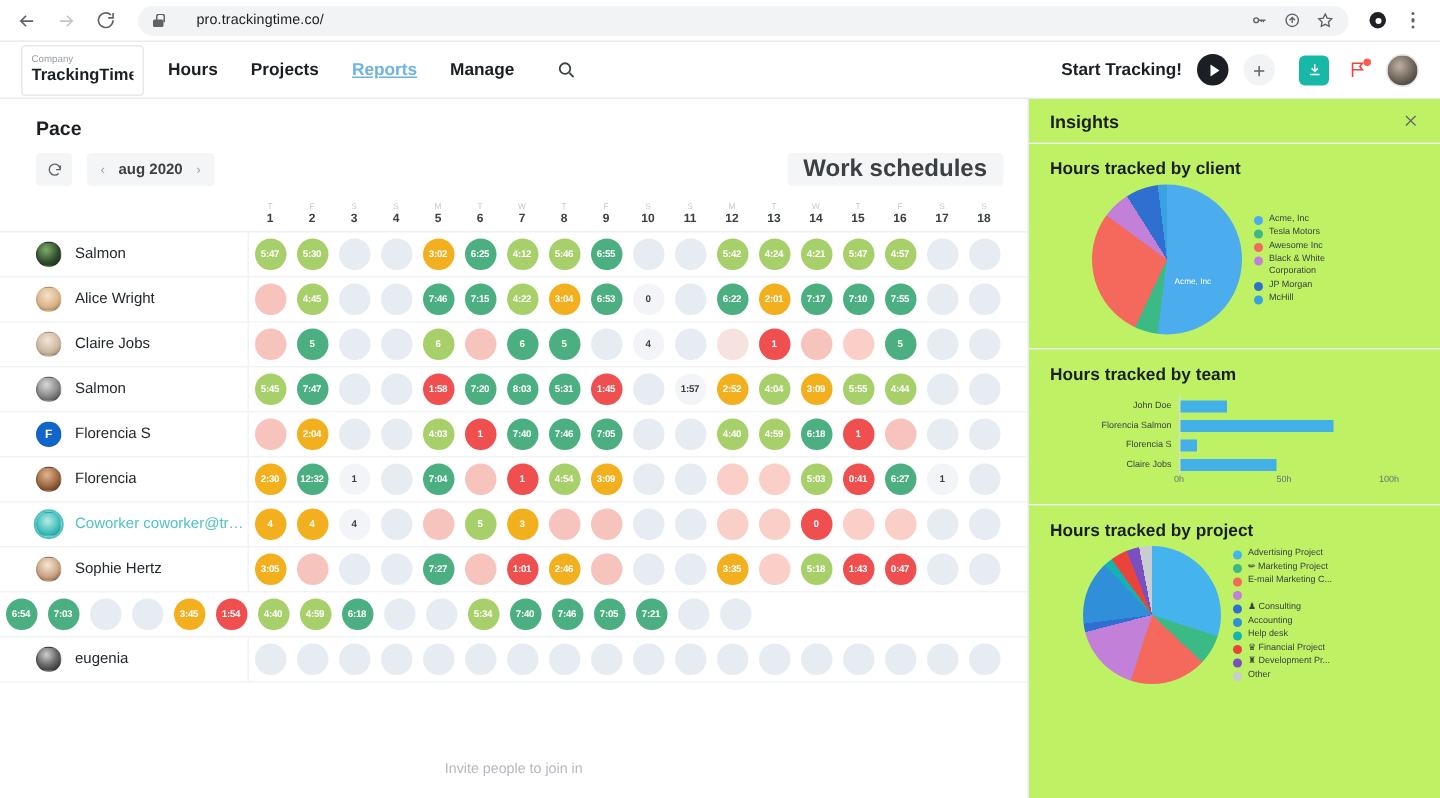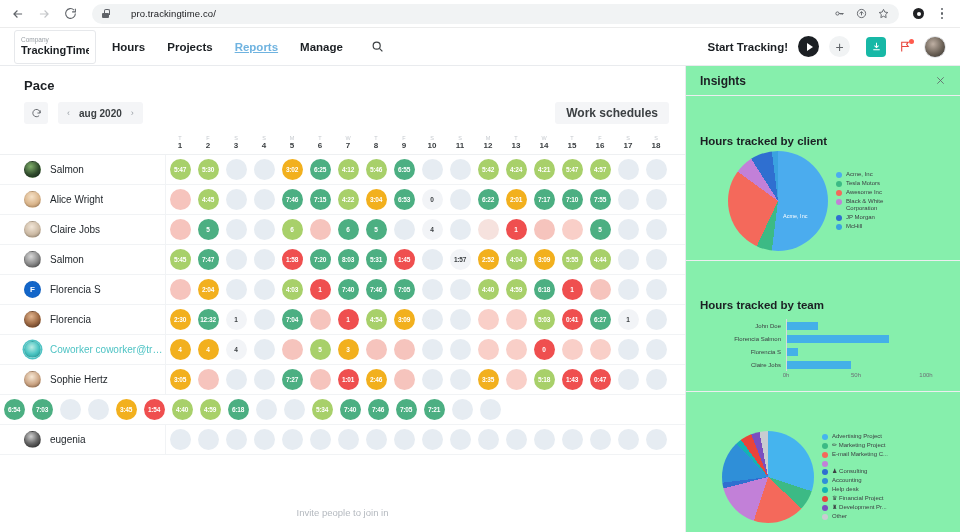--- a/index.html
+++ b/index.html
@@ -69,33 +69,33 @@
   .flag-badge { position:absolute; top:1px; right:0px; width:5px; height:5px;
     border-radius:50%; background:#ff5a4d; }
   .avatar-hdr { width:22px; height:22px; border-radius:50%;
     background: radial-gradient(circle at 40% 35%, #bfb0a4 0%, #6c6257 55%, #2e2b28 100%);
     border:1px solid #e3e5e8; }
 
   
   .body-wrap { display:flex; height: calc(532px - 28px - 38px); }
   .left-pane { width: 686px; position:relative; background:#fff;
                border-right:1px solid #e9ebee; overflow:hidden; }
-  .right-pane { width: 274px; background:#86efac; display:flex; flex-direction:column;justify-content:space-between; }
+  .right-pane { width: 274px; background:#bef264; display:flex; flex-direction:column; }
 
   
   .pace-title { font-size:13px; font-weight:bold; color:#1b1f23; padding:12px 0 0 24px; }
   .pace-toolbar { display:flex; align-items:center; padding: 9px 16px 9px 24px; }
   .refresh-btn { width:24px; height:22px; background:#f4f5f7; border-radius:3px;
     display:flex; align-items:center; justify-content:center; color:#5f6368; cursor:pointer; }
   .month-picker { display:flex; align-items:center; gap:9px; background:#f4f5f7;
     border-radius:3px; height:22px; padding:0 9px; margin-left:10px; cursor:pointer; }
   .month-picker .chev { font-size:9px; color:#9aa0a6; }
   .month-label { font-size:10px; font-weight:bold; color:#3c4043; }
   .ws-btn { margin-left:auto; background:#f4f5f7; border-radius:3px; height:22px;
-    display:flex; align-items:center; padding:0 11px; font-size:12px; font-weight:bold;
+    display:flex; align-items:center; padding:0 11px; font-size:16px; font-weight:bold;
     color:#3c4043; cursor:pointer; }
 
   
   .grid { position:relative; }
   .grid-head { display:flex; border-bottom:1px solid #eef0f2; height:22px; align-items:flex-end; }
   .name-col { width:166px; flex:0 0 166px; border-right:1px solid #eef0f2; }
   .days { display:flex; flex:1 1 auto; }
   .day-h { width:28px; flex:0 0 28px; text-align:center; padding-bottom:2px; }
   .day-dow { font-size:5.5px; color:#c5c9ce; line-height:1; }
   .day-num { font-size:8px; font-weight:bold; color:#3c4043; line-height:1.35; }
@@ -1032,20 +1032,21 @@
           </div>
           <div class="bar-axis">
             <span class="tick" style="left: 0%;">0h</span>
             <span class="tick" style="left: 45.4545%;">50h</span>
             <span class="tick" style="left: 90.9091%;">100h</span>
           </div>
         </div>
     </div>
 
     <div class="ins-sec" style="border-bottom:none;">
+      <div class="sec-title">Hours tracked by project</div>
       <div class="sec-body">
         <div class="pie" id="pie-project" style="width: 92px; height: 92px; margin-left: 22px; background: conic-gradient(rgb(69, 180, 238) 0deg, rgb(69, 180, 238) 108deg, rgb(60, 186, 133) 108deg, rgb(60, 186, 133) 133.2deg, rgb(244, 105, 91) 133.2deg, rgb(244, 105, 91) 198deg, rgb(194, 128, 216) 198deg, rgb(194, 128, 216) 255.6deg, rgb(47, 111, 208) 255.6deg, rgb(47, 111, 208) 262.8deg, rgb(47, 143, 216) 262.8deg, rgb(47, 143, 216) 316.8deg, rgb(20, 179, 179) 316.8deg, rgb(20, 179, 179) 324deg, rgb(232, 68, 58) 324deg, rgb(232, 68, 58) 338.4deg, rgb(122, 79, 192) 338.4deg, rgb(122, 79, 192) 349.2deg, rgb(201, 204, 209) 349.2deg, rgb(201, 204, 209) 360deg);"></div>
         <div class="legend" id="legend-project">
             <div class="leg-item">
               <span class="leg-dot" style="background: rgb(69, 180, 238);"></span>
               <span class="leg-txt">Advertising Project</span>
             </div>
             <div class="leg-item">
               <span class="leg-dot" style="background: rgb(60, 186, 133);"></span>
               <span class="leg-txt">✏ Marketing Project</span>

